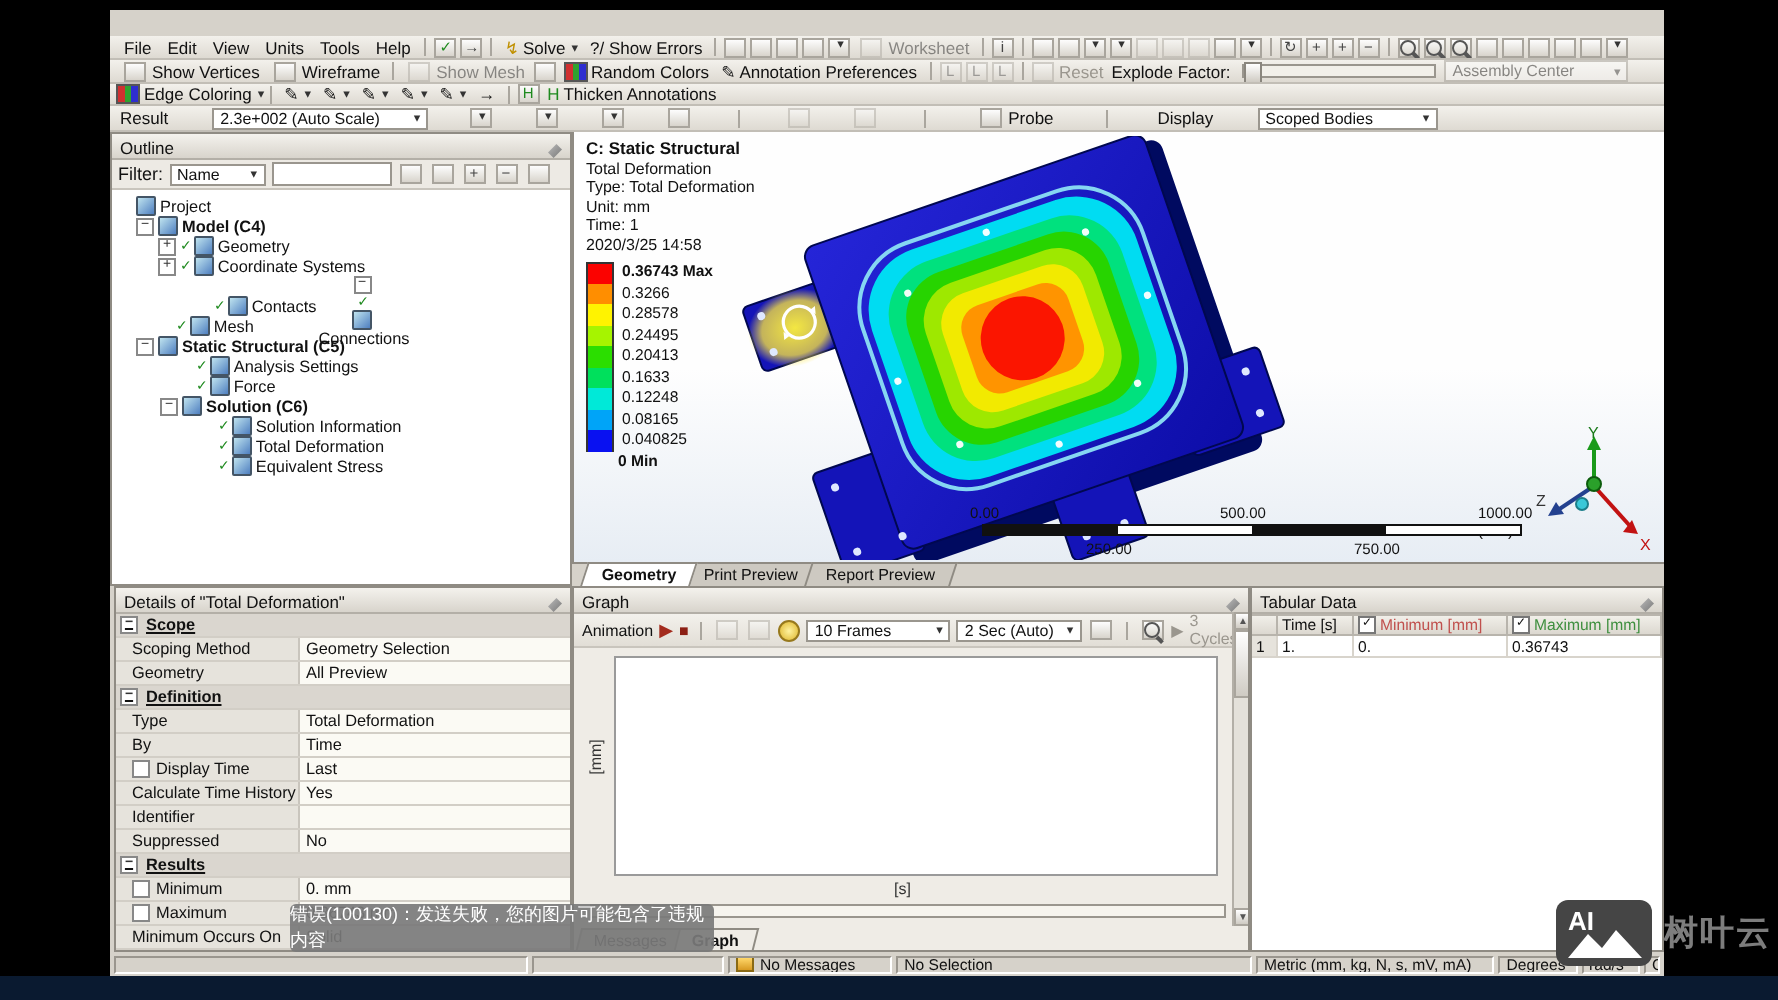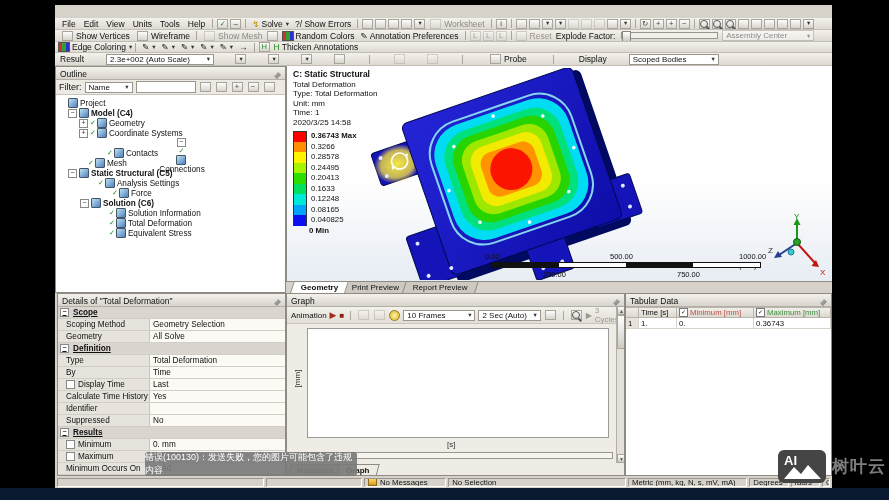--- a/index.html
+++ b/index.html
@@ -381,21 +381,21 @@
           <span class="texp">−</span>
           <span class="tico"></span>
           <span class="bold">Static Structural (C5)</span>
         </div>
       <div class="trowi" style="padding-left:33px;">
           <span class="tspc"></span>
           <span class="tchk">✓</span>
           <span class="tico"></span>
           <span>Analysis Settings</span>
         </div>
-      <div class="trowi" style="padding-left:47px;">
+      <div class="trowi" style="padding-left:33px;">
           <span class="tspc"></span>
           <span class="tchk">✓</span>
           <span class="tico"></span>
           <span>Force</span>
         </div>
       <div class="trowi" style="padding-left:24px;">
           <span class="texp">−</span>
           <span class="tico"></span>
           <span class="bold">Solution (C6)</span>
         </div>
@@ -570,21 +570,21 @@
     <div class="drow dsec">
         <span class="texp">−</span>
         <span>Scope</span>
       </div>
     <div class="drow">
         <span class="dlabel">Scoping Method</span>
         <span class="dvalue">Geometry Selection</span>
       </div>
     <div class="drow">
         <span class="dlabel">Geometry</span>
-        <span class="dvalue">All Solve</span>
+        <span class="dvalue">All Preview</span>
       </div>
     <div class="drow dsec">
         <span class="texp">−</span>
         <span>Definition</span>
       </div>
     <div class="drow">
         <span class="dlabel">Type</span>
         <span class="dvalue">Total Deformation</span>
       </div>
     <div class="drow">

